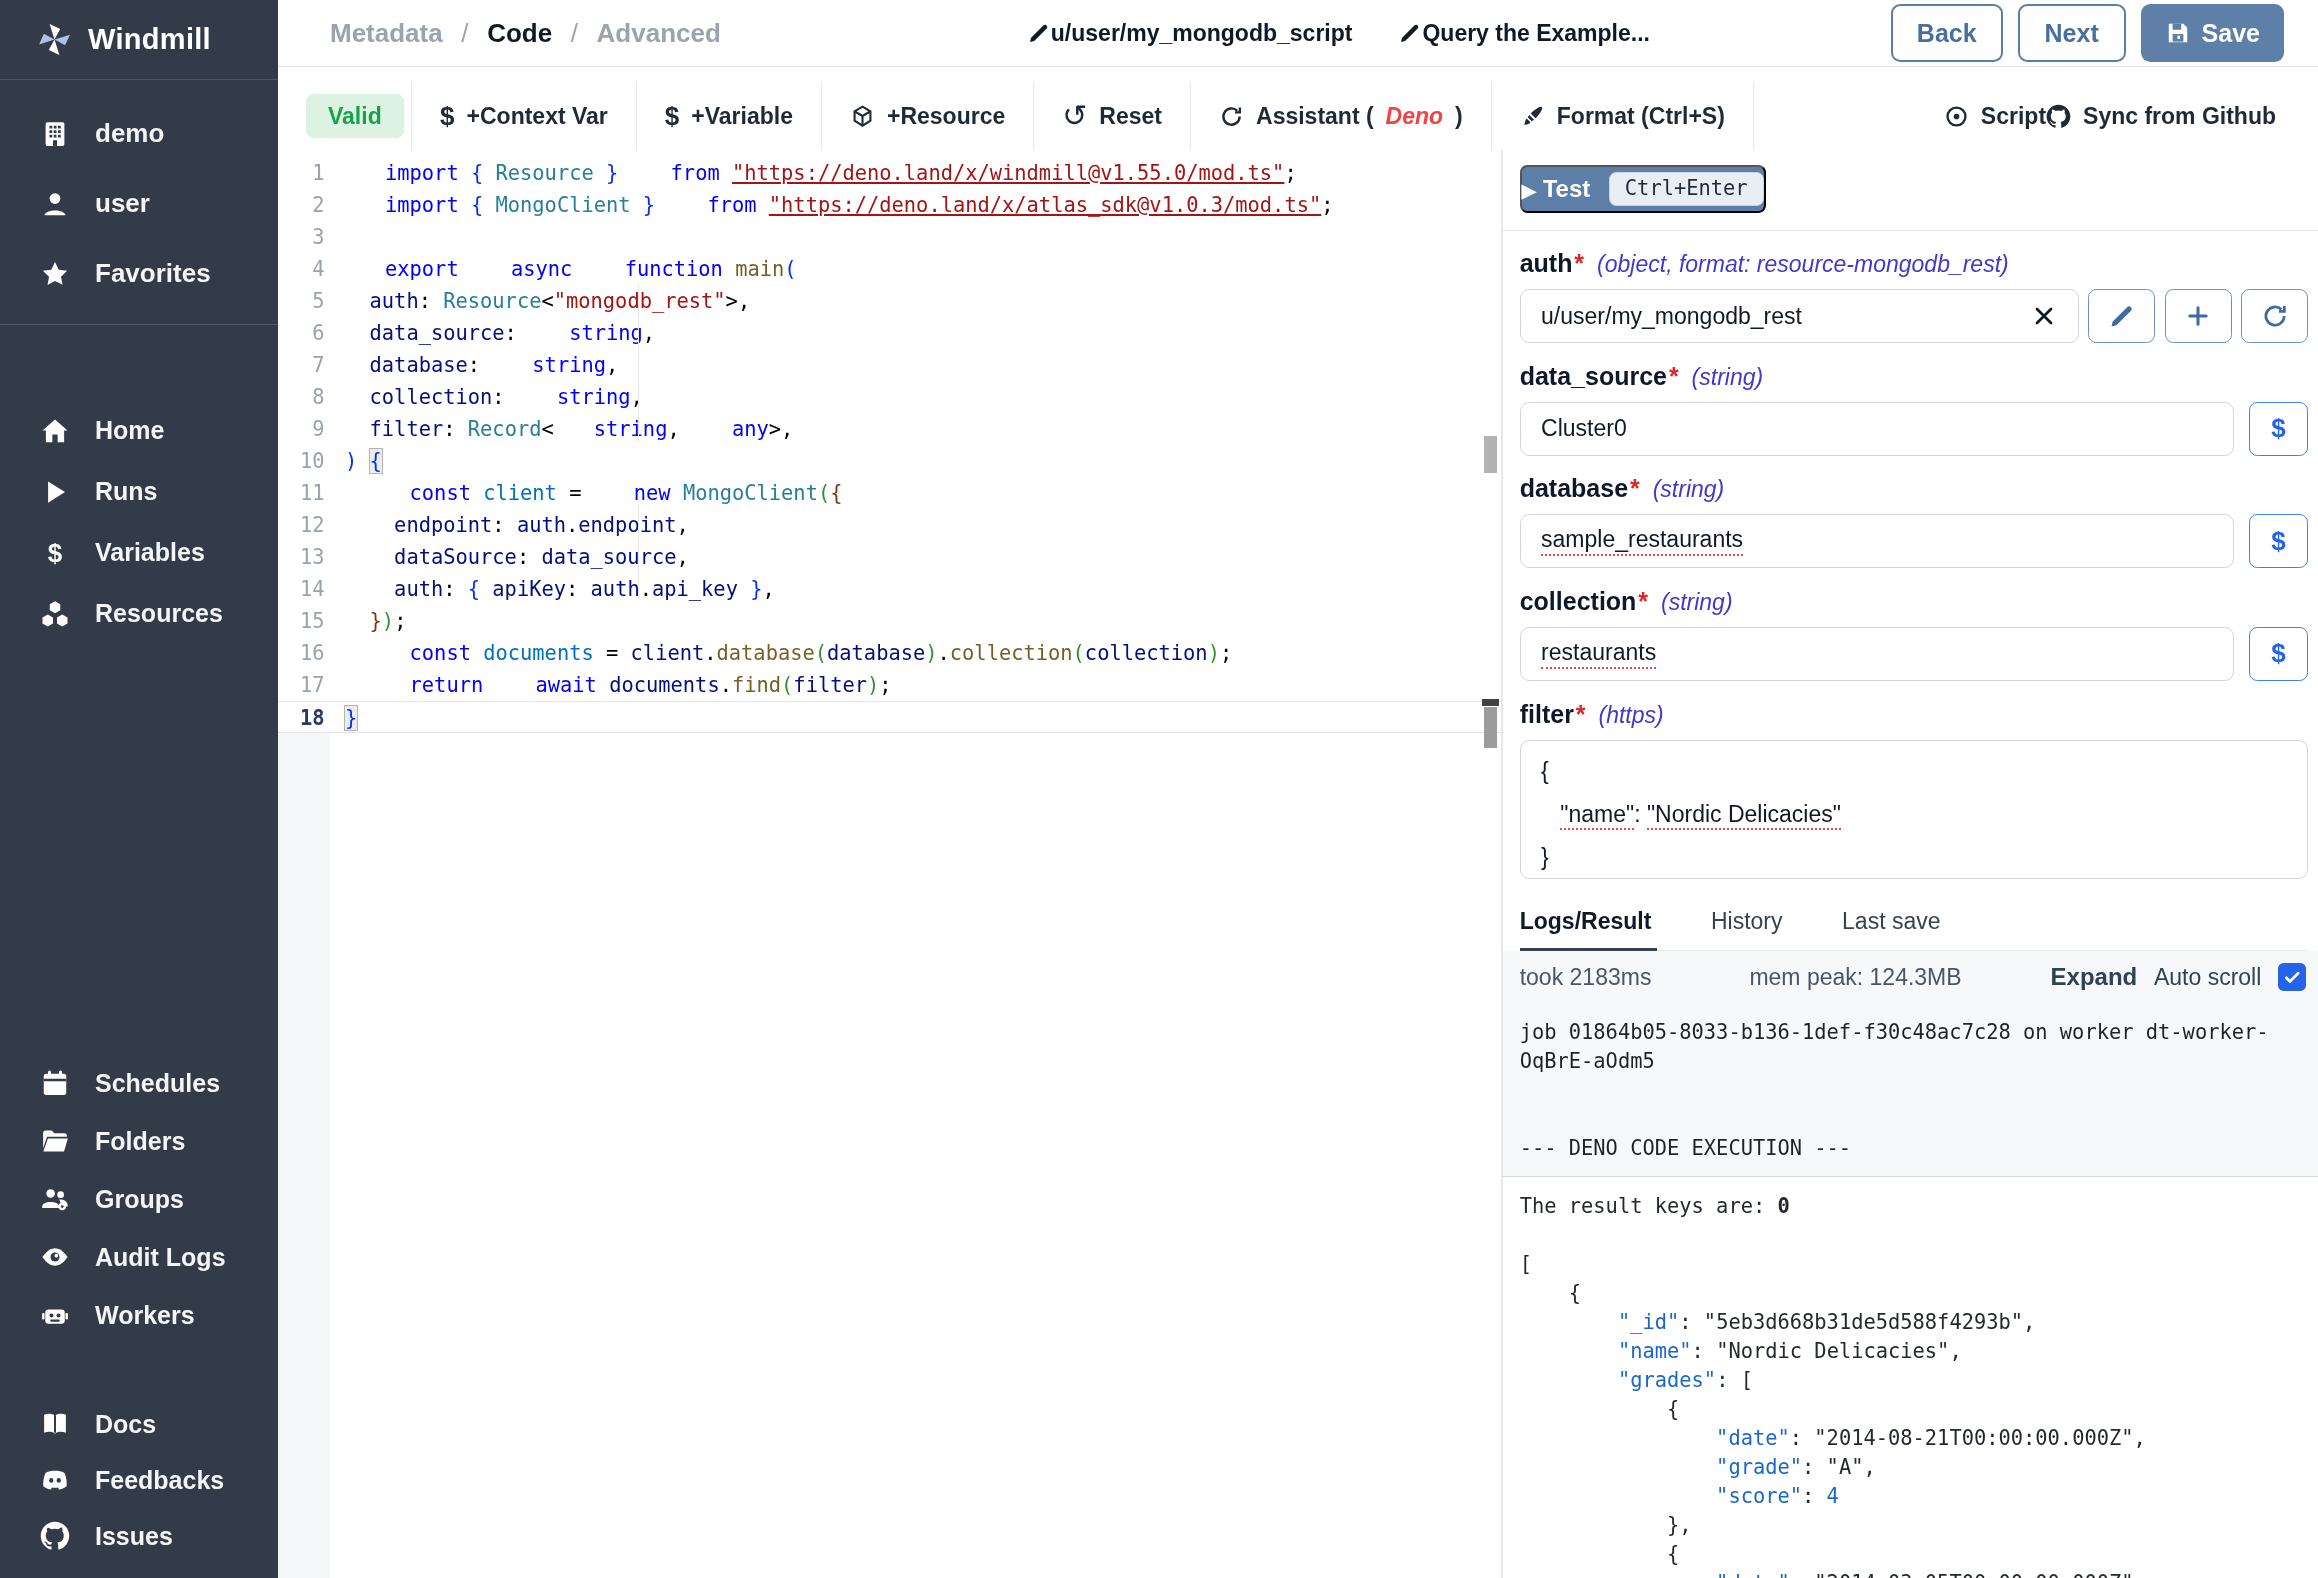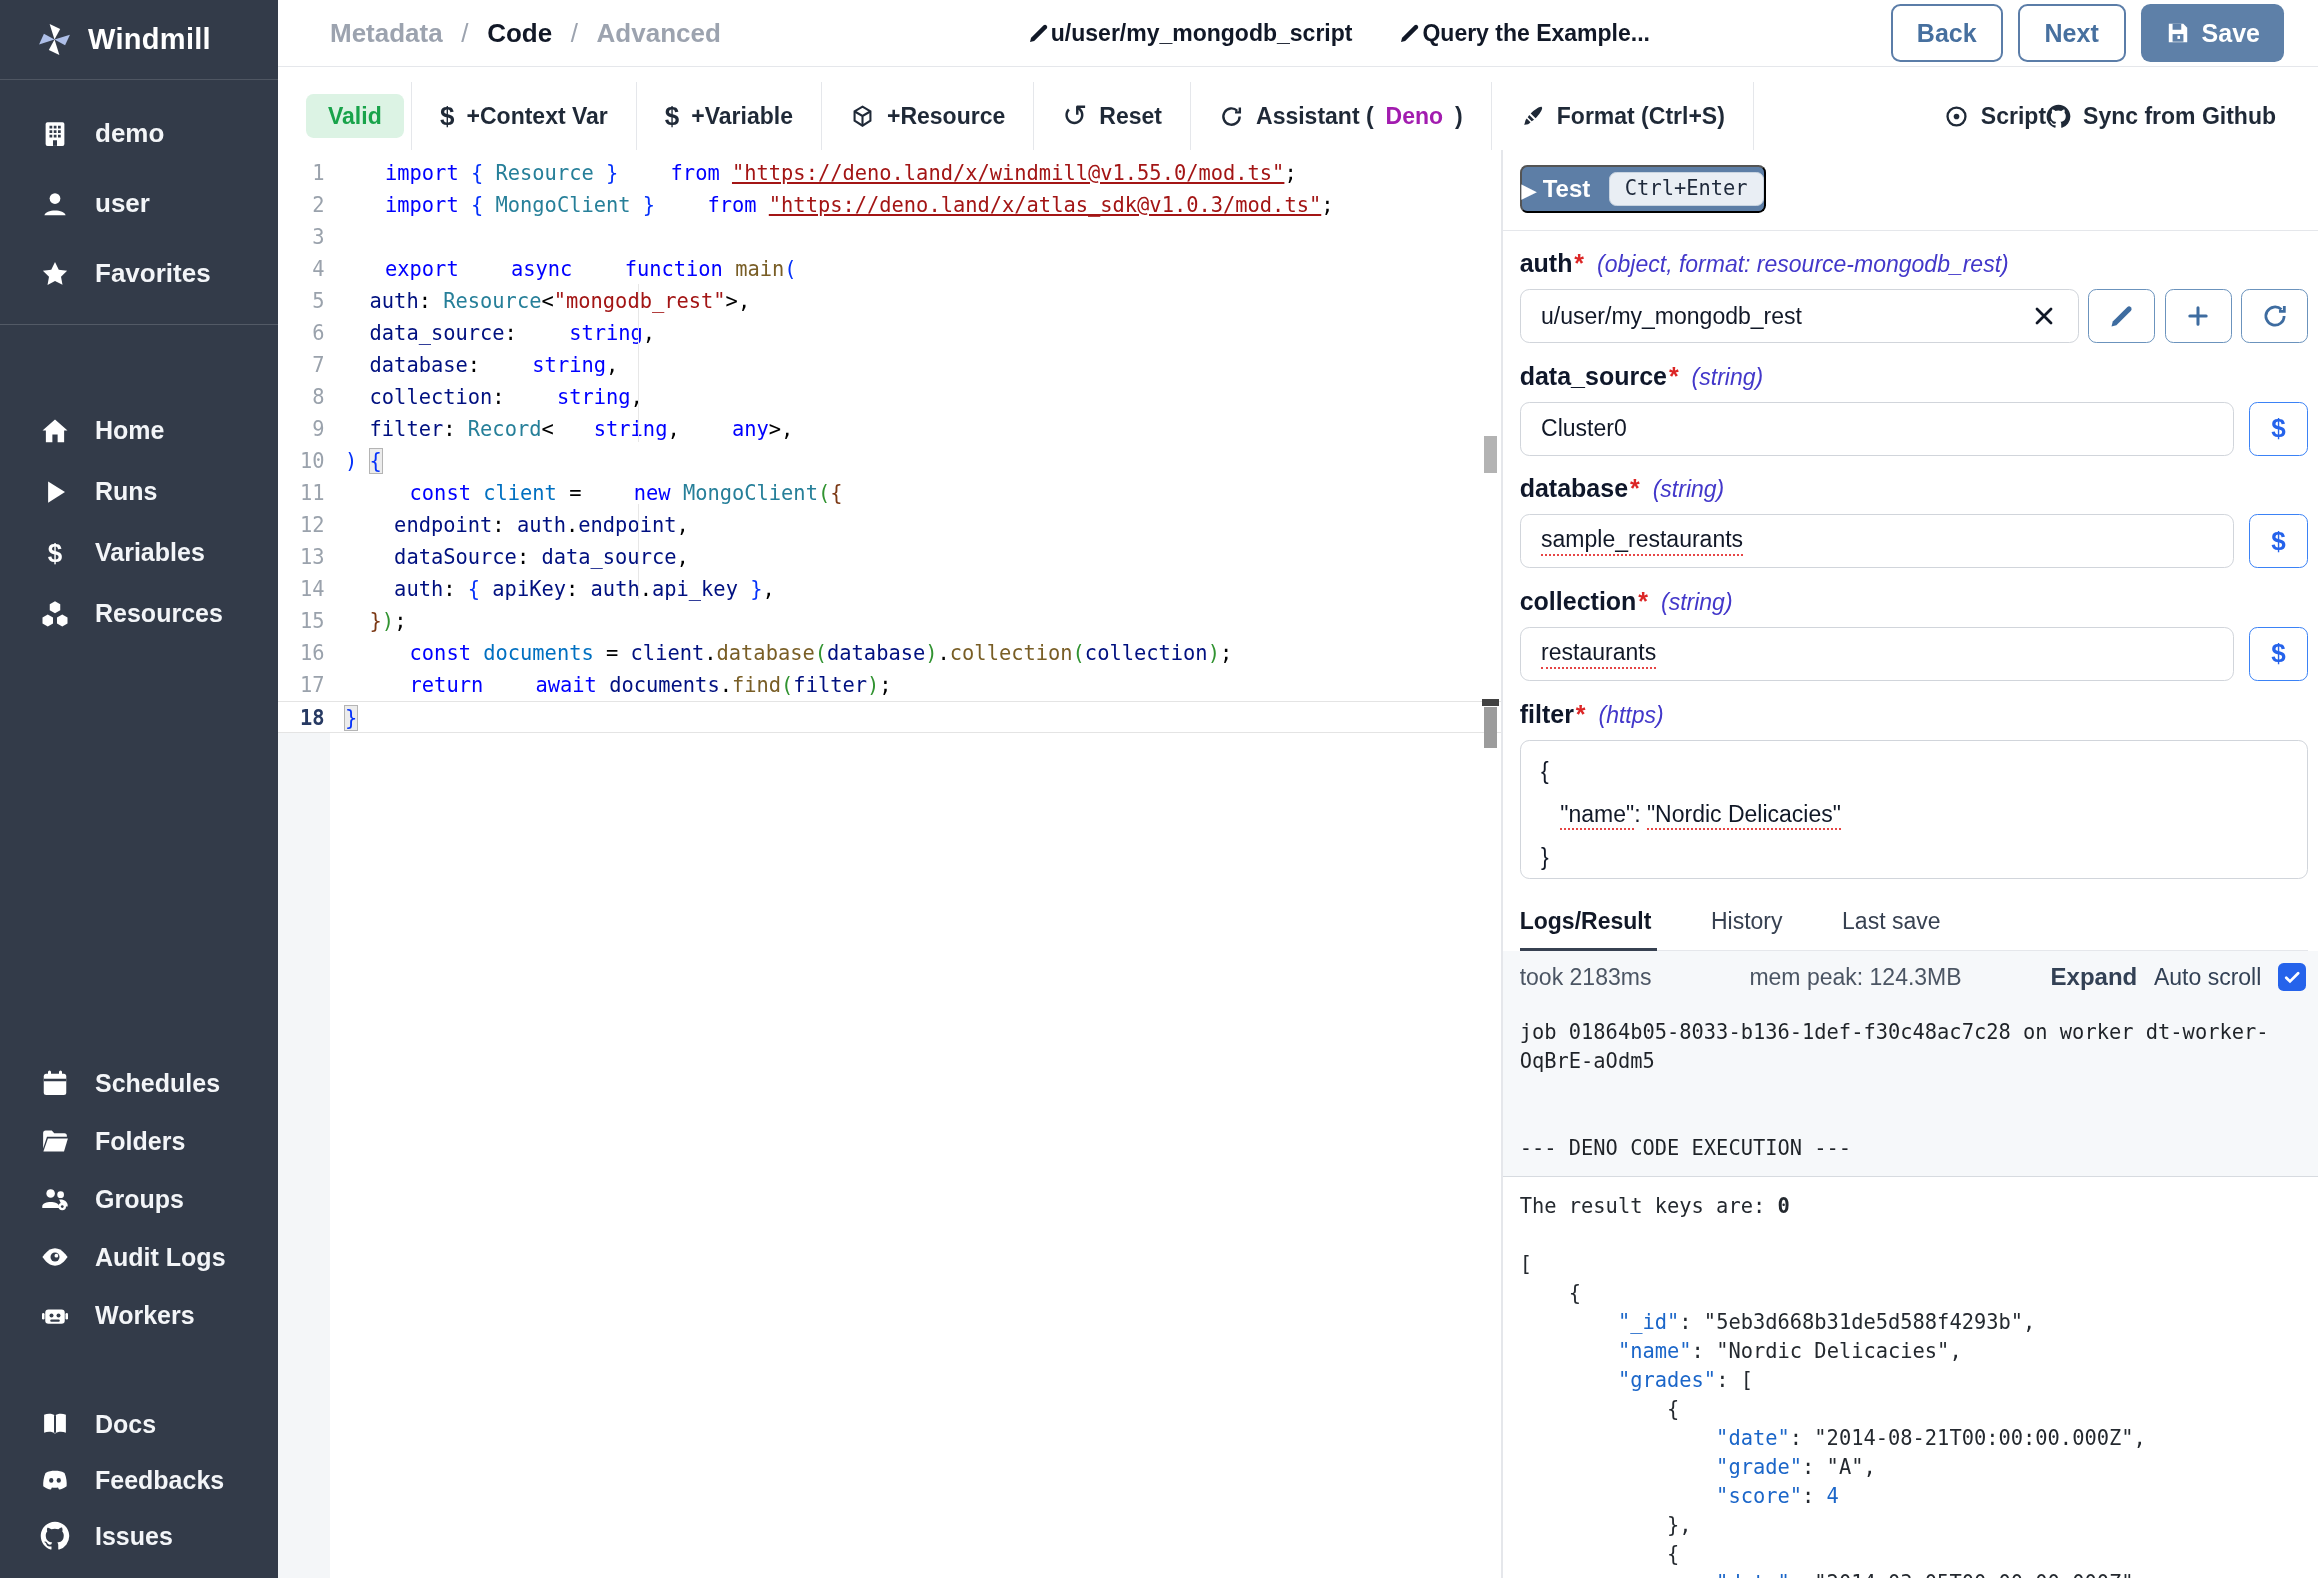--- a/index.html
+++ b/index.html
@@ -39,21 +39,21 @@
   .btn.outline { background:#fff; border:2.8px solid #5b7da8; color:#47709f; }
   .btn.primary { background:#5e80a8; border:none; color:#fff; }
   .btn svg { width:26px; height:26px; }
 
   
   .toolbar { position:absolute; left:278px; top:82px; right:0; height:69px; background:#fff; border-bottom:0.9px solid #e5e7eb; display:flex; align-items:stretch; }
   .tb-badge { align-self:center; margin:0 7.4px 0 28px; background:#dcf3e4; color:#18a34a; font-size:23px; font-weight:700; padding:8.3px 22px; border-radius:7.4px; }
   .tb-item { display:flex; align-items:center; gap:12px; padding:0 28px; border-left:0.9px solid #e5e7eb; font-size:23px; font-weight:600; color:#1f2937; cursor:pointer; white-space:nowrap; }
   .tb-item:last-child { border-right:0.9px solid #e5e7eb; }
   .tb-item svg { width:25px; height:25px; }
-  .tb-accent { color:#a21caf; }
+  .tb-accent { color:#ef4444;font-style:italic; }
   .tb-right { margin-left:auto; display:flex; align-items:center; padding-right:43px; }
   .tb-right .tb-item { border:none; padding:0; }
 
   
   .editor { position:absolute; left:278px; top:150px; width:1223px; bottom:0; background:#fff; padding-top:7.4px; }
   .cline { display:flex; height:32px; font-family:"DejaVu Sans Mono",monospace; font-size:20.4px; line-height:32px; white-space:pre; }
   .gut { width:67px; flex:none; padding-right:20.4px; text-align:right; color:#9aa2ac; user-select:none; }
   .cline.active { border-top:0.9px solid #e4e4e4; border-bottom:0.9px solid #e4e4e4; }
   .cline.active .gut { color:#273a63; font-weight:700; }
   .tk-kw { color:#0000ff;margin-left:40px; } .tk-ty { color:#267f99; }

